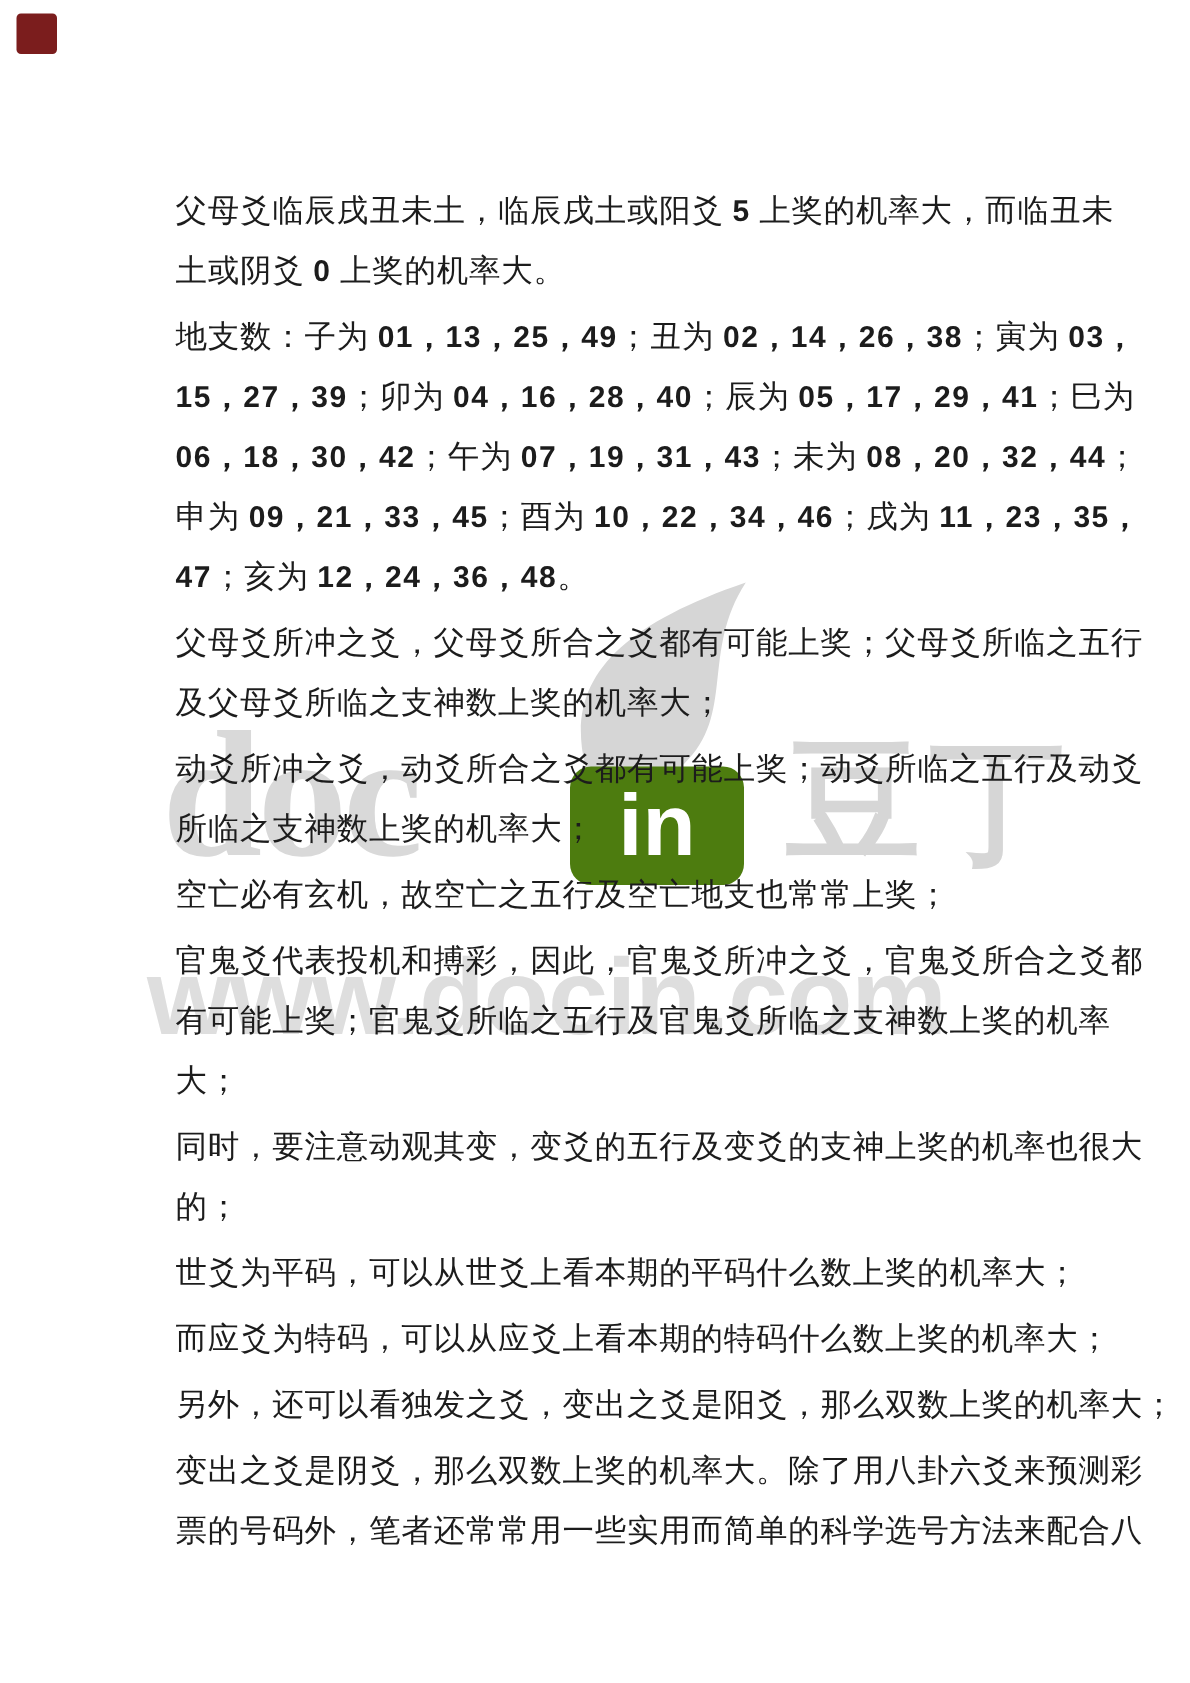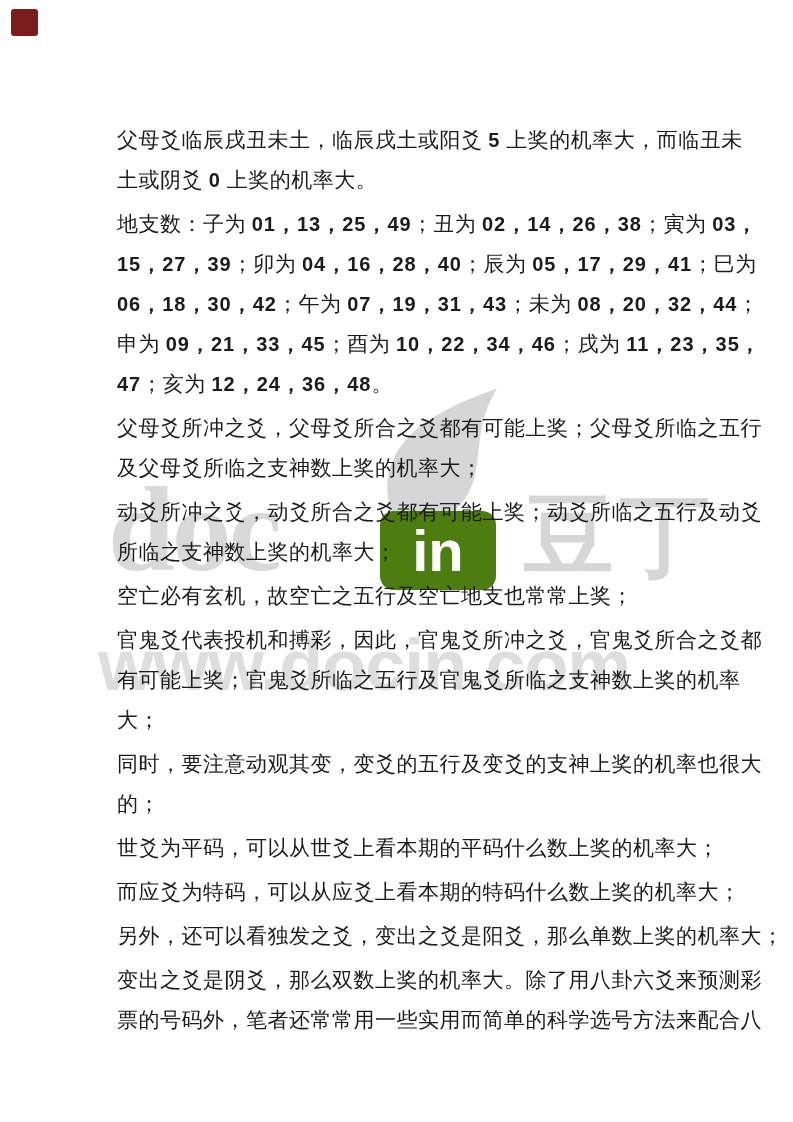--- a/index.html
+++ b/index.html
@@ -118,21 +118,21 @@
         <div class="text-line"><span class="cjk">同时，要注意动观其变，变爻的五行及变爻的支神上奖的机率也很大</span></div>
         <div class="text-line"><span class="cjk">的；</span></div>
       </div>
       <div class="para">
         <div class="text-line"><span class="cjk">世爻为平码，可以从世爻上看本期的平码什么数上奖的机率大；</span></div>
       </div>
       <div class="para">
         <div class="text-line"><span class="cjk">而应爻为特码，可以从应爻上看本期的特码什么数上奖的机率大；</span></div>
       </div>
       <div class="para">
-        <div class="text-line"><span class="cjk">另外，还可以看独发之爻，变出之爻是阳爻，那么单数上奖的机率大；</span></div>
+        <div class="text-line"><span class="cjk">另外，还可以看独发之爻，变出之爻是阳爻，那么双数上奖的机率大；</span></div>
       </div>
       <div class="para">
         <div class="text-line"><span class="cjk">变出之爻是阴爻，那么双数上奖的机率大。除了用八卦六爻来预测彩</span></div>
         <div class="text-line"><span class="cjk">票的号码外，笔者还常常用一些实用而简单的科学选号方法来配合八</span></div>
       </div>
     </div>
 
 </div>
 
 </body></html>

